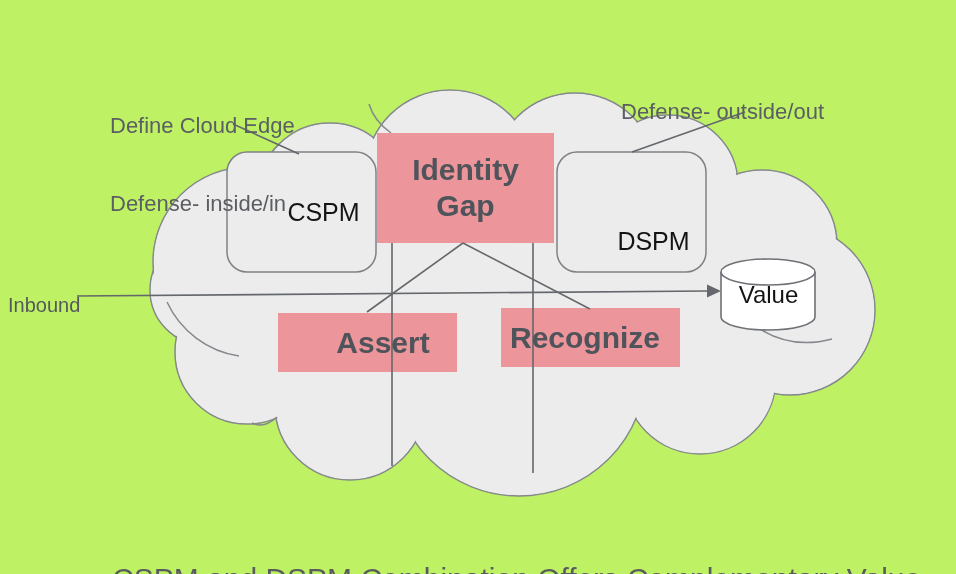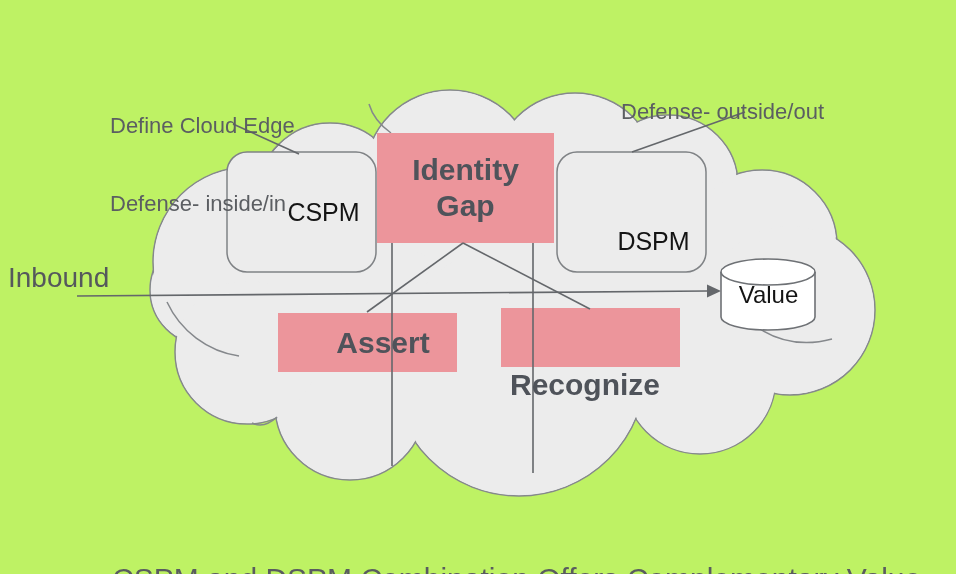--- a/index.html
+++ b/index.html
@@ -3,21 +3,21 @@
 <meta charset="utf-8">
 <style>
   html,body{margin:0;padding:0;background:#fff;}
   .stage{
     position:relative;width:956px;height:574px;background:#bef264;overflow:hidden;
     font-family:"Liberation Sans",sans-serif;
   }
   .stage svg{position:absolute;left:0;top:0;}
   .lbl{position:absolute;white-space:pre;}
   .small-label{font-size:22px;line-height:26px;color:#5b5e62;}
-  .inbound-label{font-size:28px;color:#55585c;}
+  .inbound-label{font-size:20px;color:#55585c;margin-top:32px;}
   .caption{font-size:30px;line-height:35px;color:#595c5f;}
   .node-text{
     position:absolute;display:flex;align-items:center;justify-content:center;
     font-size:25px;color:#141414;padding-left:22px;
   }
   .pink-text{
     position:absolute;display:flex;flex-direction:column;align-items:center;justify-content:center;
     font-weight:bold;font-size:30px;line-height:36px;color:#4f535a;
   }
   .data-text{
@@ -115,21 +115,21 @@
 
   <div class="node-text" style="left:557px;top:141px;width:149px;height:120px;margin-top:40px;">DSPM</div>
 
   <div class="pink-text" style="left:377px;top:133px;width:177px;height:110px;">
     <div>Identity</div>
     <div>Gap</div>
   </div>
 
   <div class="pink-text" style="left:278px;top:313px;width:210px;height:59px;">Assert</div>
 
-  <div class="pink-text" style="left:501px;top:308px;width:168px;height:59px;margin-top:47px;">Recognize</div>
+  <div class="pink-text" style="left:501px;top:308px;width:168px;height:59px;">Recognize</div>
 
   <div class="data-text" style="left:721px;top:274px;width:95px;height:42px;">Value</div>
 
   <div class="lbl caption" style="left:112px;top:491px;">
     <div>CSPM and DSPM Combination Offers Complementary Value,</div>
     
   </div>
 
 </div>
 

